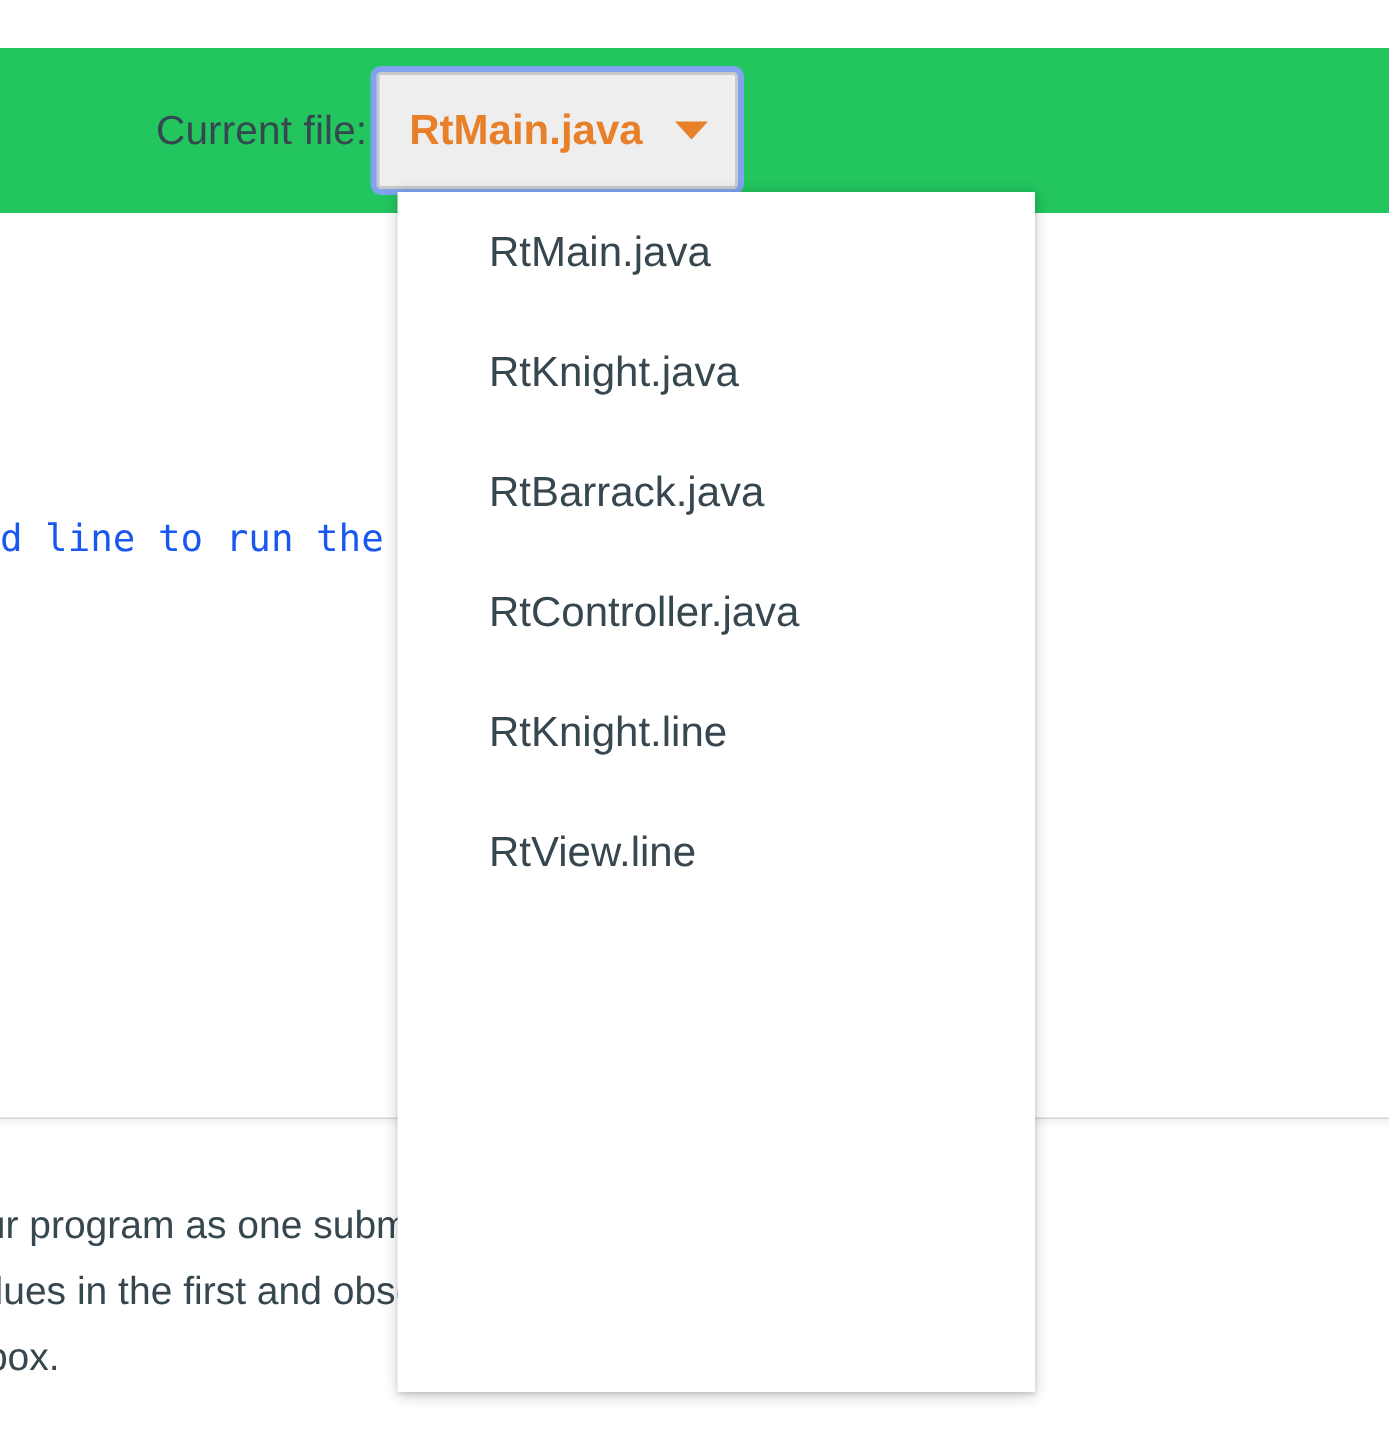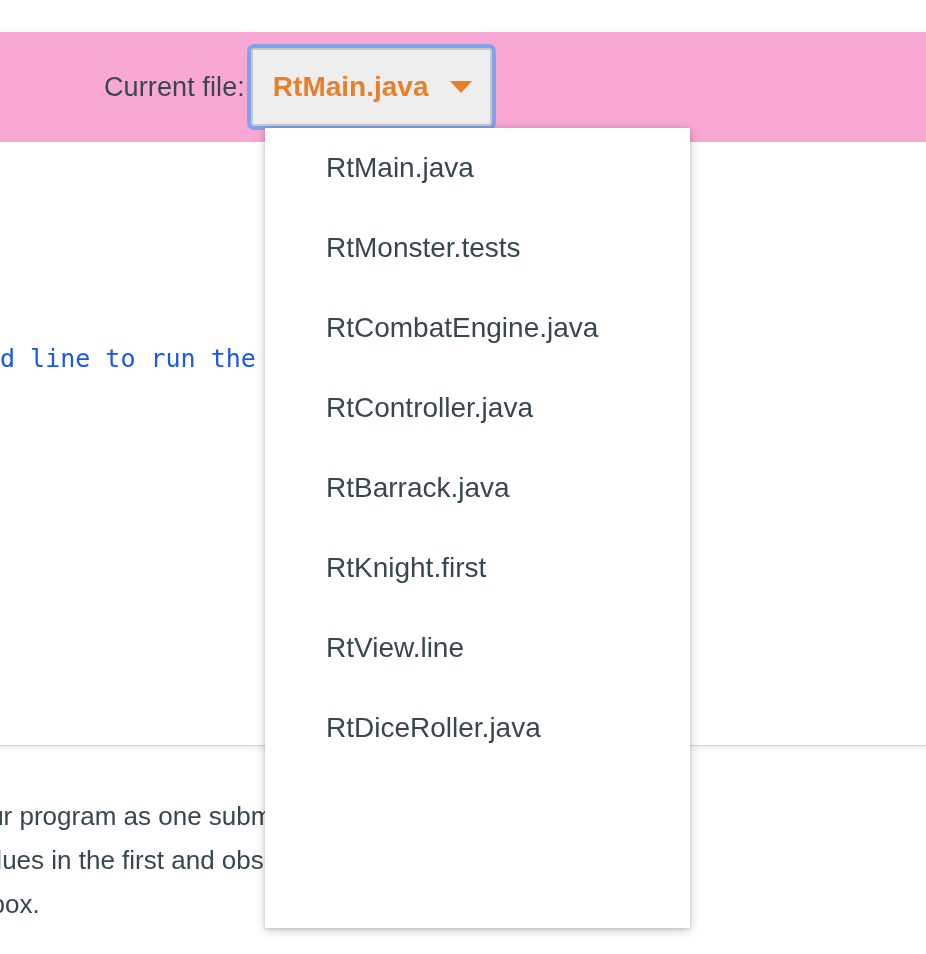--- a/index.html
+++ b/index.html
@@ -28,21 +28,21 @@
     left: 0; top: 0;
     width: 926px; height: 32px;
     background: #ffffff;
   }
 
   
   .toolbar {
     position: absolute;
     left: 0; top: 32px;
     width: 926px; height: 110px;
-    background: #f9a8d4;
+    background: #22c55e;
     display: flex;
     align-items: center;
     box-sizing: border-box;
   }
   .toolbar-label {
     font-size: 27px;
     color: #37474f;
     margin-left: 104px;
     letter-spacing: 0.1px;
     white-space: nowrap;
@@ -184,23 +184,21 @@
     <span class="toolbar-label">Current file:</span>
     <div class="file-select">
       <span class="file-select-value">RtMain.java</span>
       <span class="caret"></span>
     </div>
   </div>
 
   <div class="dropdown">
     <ul class="dropdown-list">
       <li class="dropdown-item">RtMain.java</li>
-      <li class="dropdown-item">RtMonster.tests</li>
-      <li class="dropdown-item">RtCombatEngine.java</li>
+      <li class="dropdown-item">RtKnight.java</li>
+      <li class="dropdown-item">RtBarrack.java</li>
       <li class="dropdown-item">RtController.java</li>
-      <li class="dropdown-item">RtBarrack.java</li>
-      <li class="dropdown-item">RtKnight.first</li>
+      <li class="dropdown-item">RtKnight.line</li>
       <li class="dropdown-item">RtView.line</li>
-      <li class="dropdown-item">RtDiceRoller.java</li>
     </ul>
   </div>
 
 </div>
 
 </body></html>

